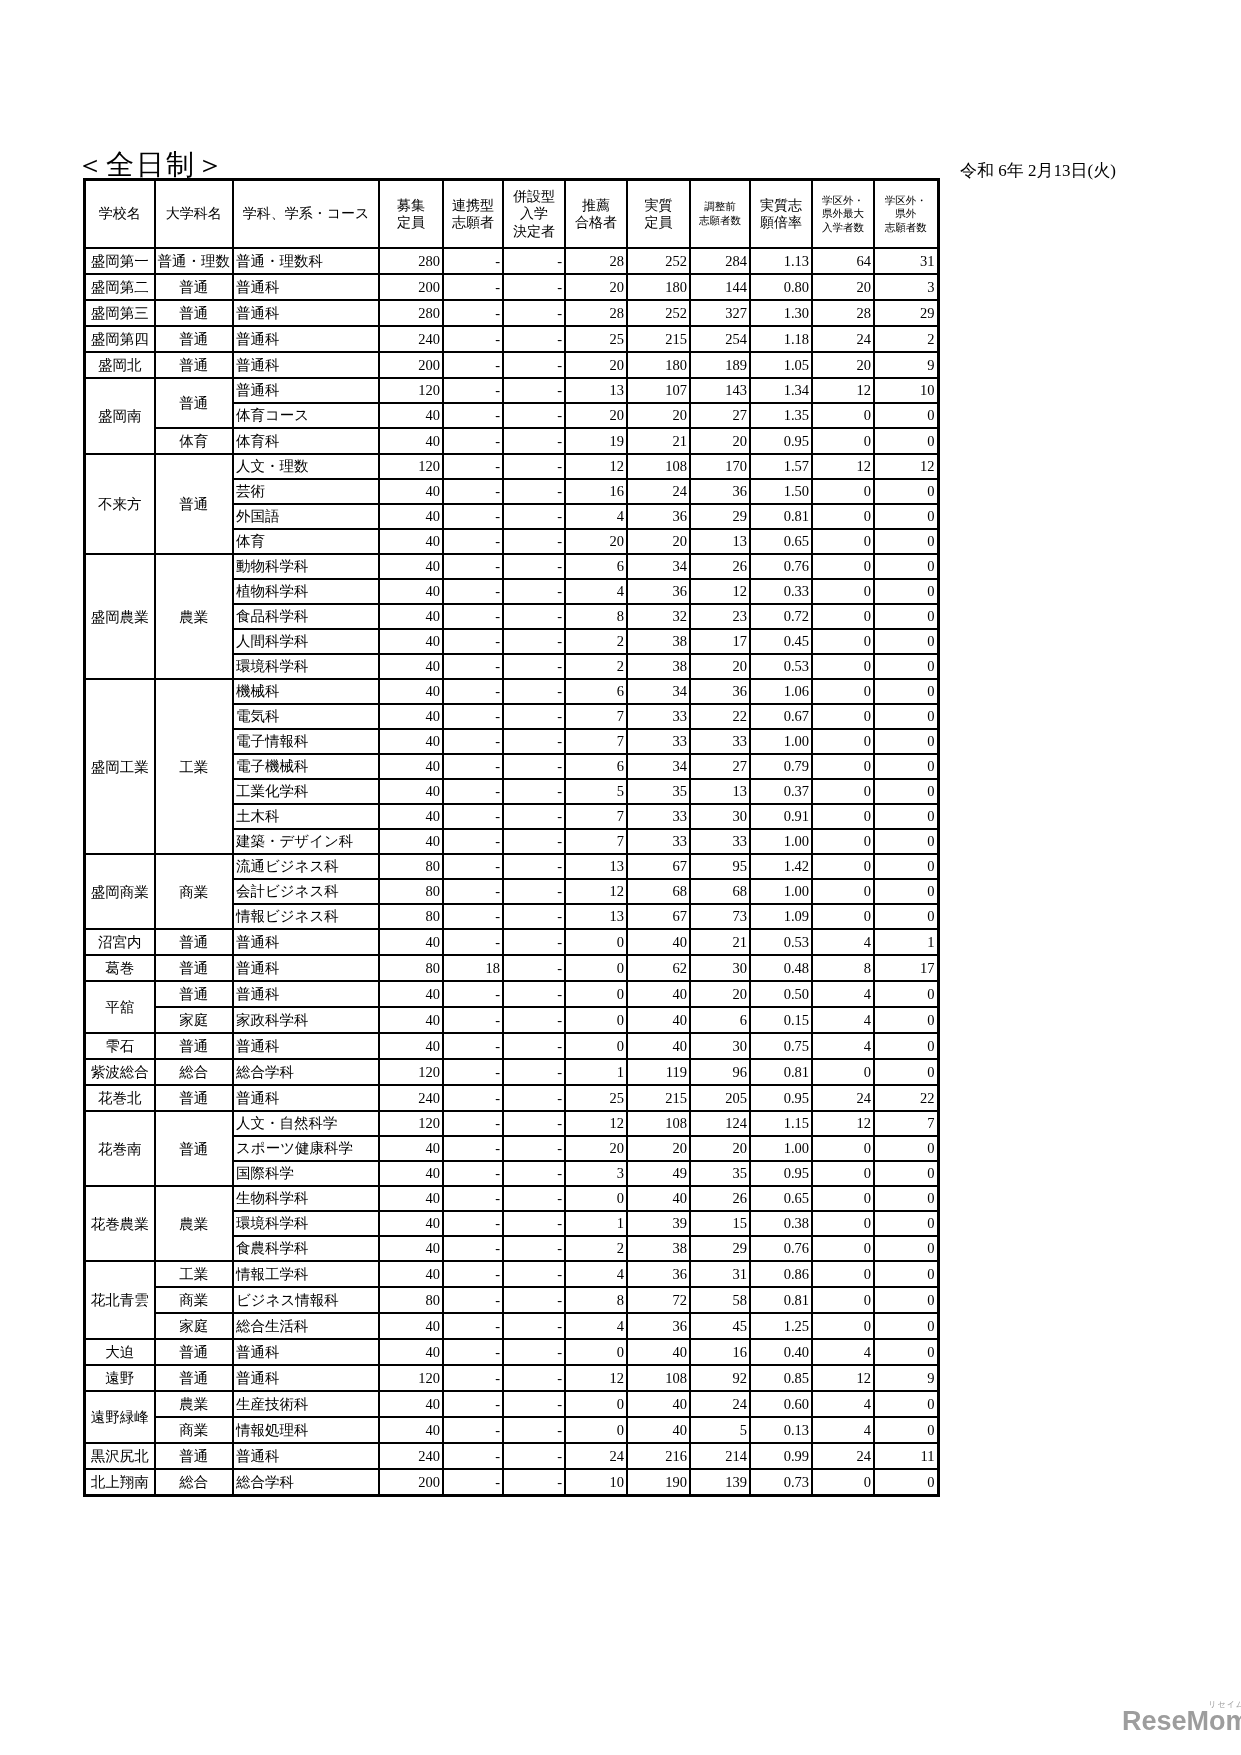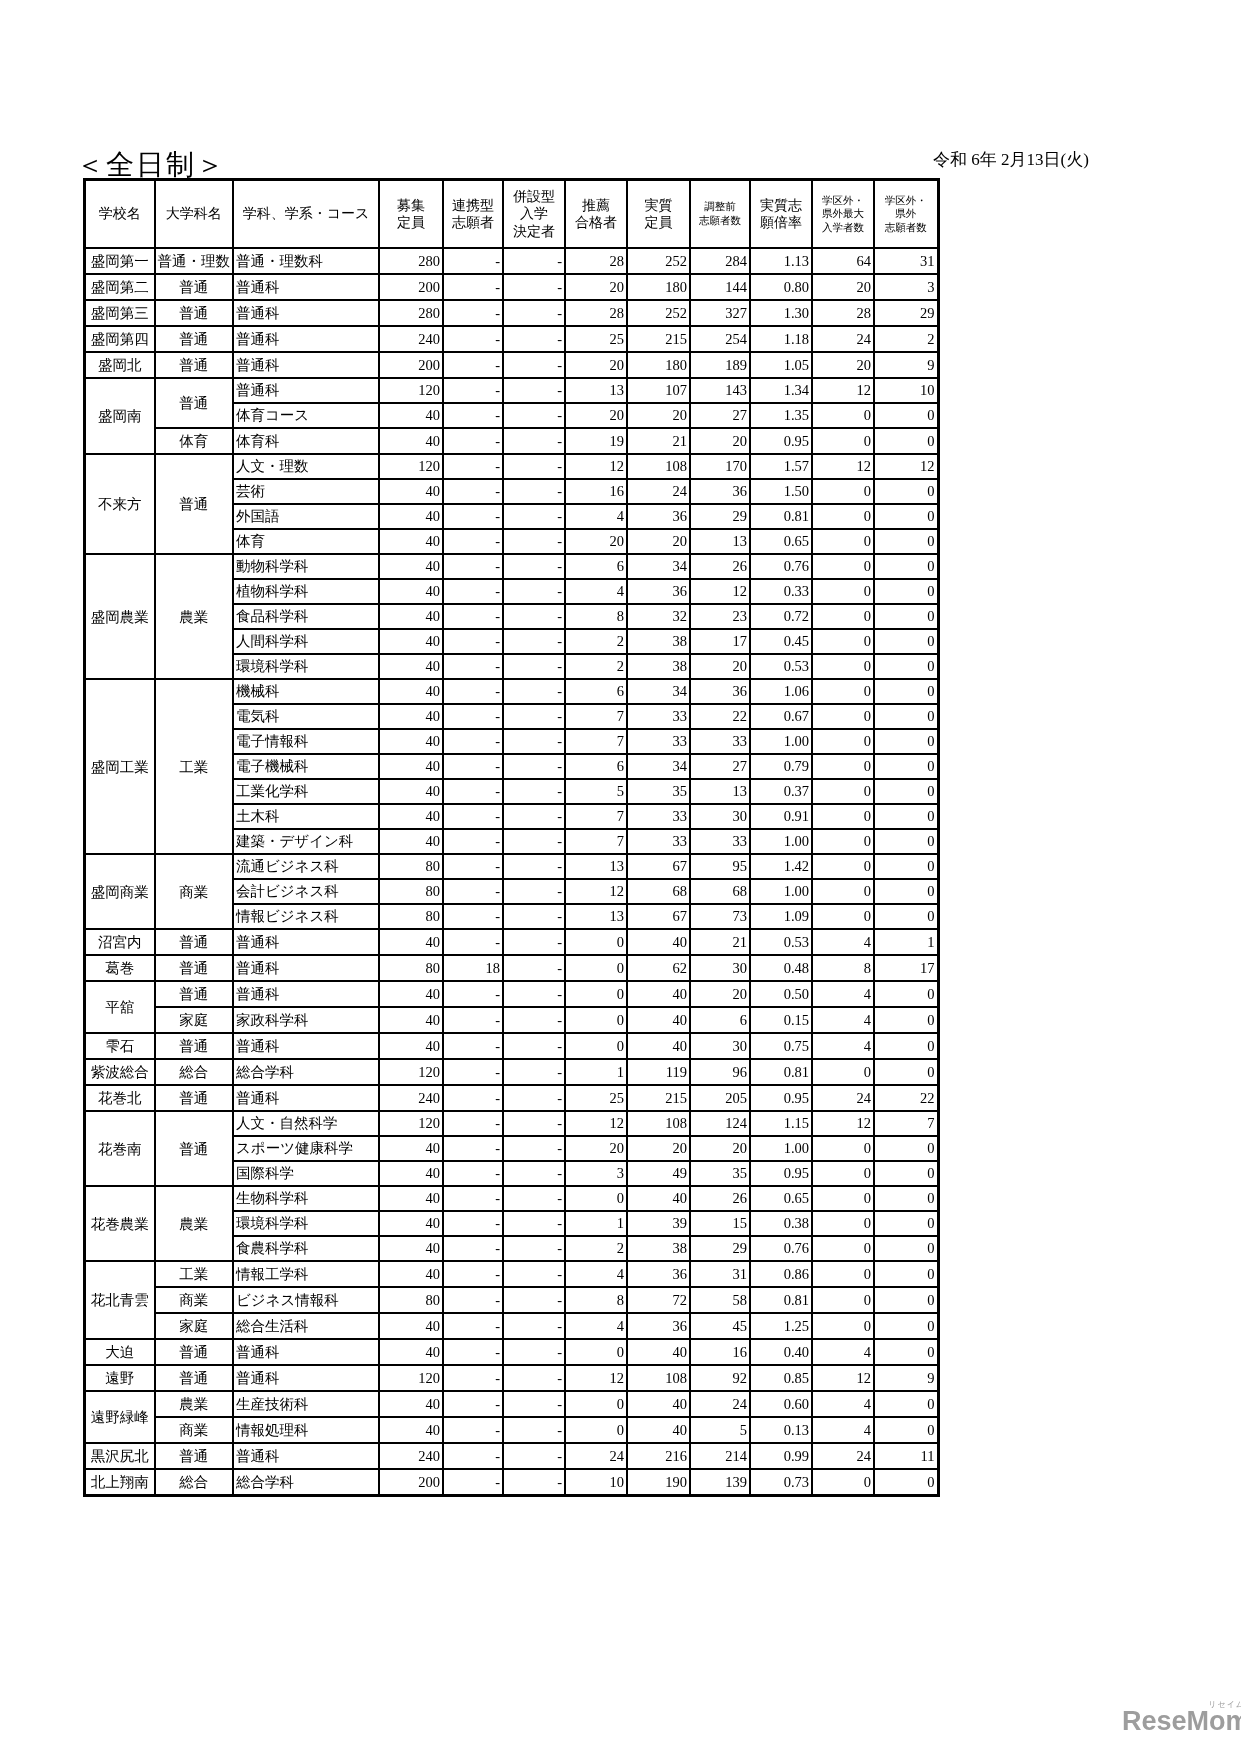--- a/index.html
+++ b/index.html
@@ -17,22 +17,22 @@
     position:absolute; top:78px; left:85px; width:940px;
     text-align:center;
     font-size:25px; font-weight:bold; letter-spacing:1px;
     white-space:nowrap;
   }
   .doc-subtitle {
     position:absolute; top:146px; left:76px;
     font-size:28px; letter-spacing:2px;
   }
   .doc-date {
-    position:absolute; top:148px; left:933px; width:210px;
-    font-size:17px; text-align:left; white-space:nowrap;
+    position:absolute; top:159px; left:933px; width:210px;
+    font-size:17px; text-align:center; white-space:nowrap;
   }
   table.main {
     position:absolute; top:178px; left:83px;
     border-collapse:collapse; table-layout:fixed;
     background:#fff;
     border:3px solid #000;
   }
   table.main th, table.main td {
     border:2px solid #000;
     overflow:hidden;

